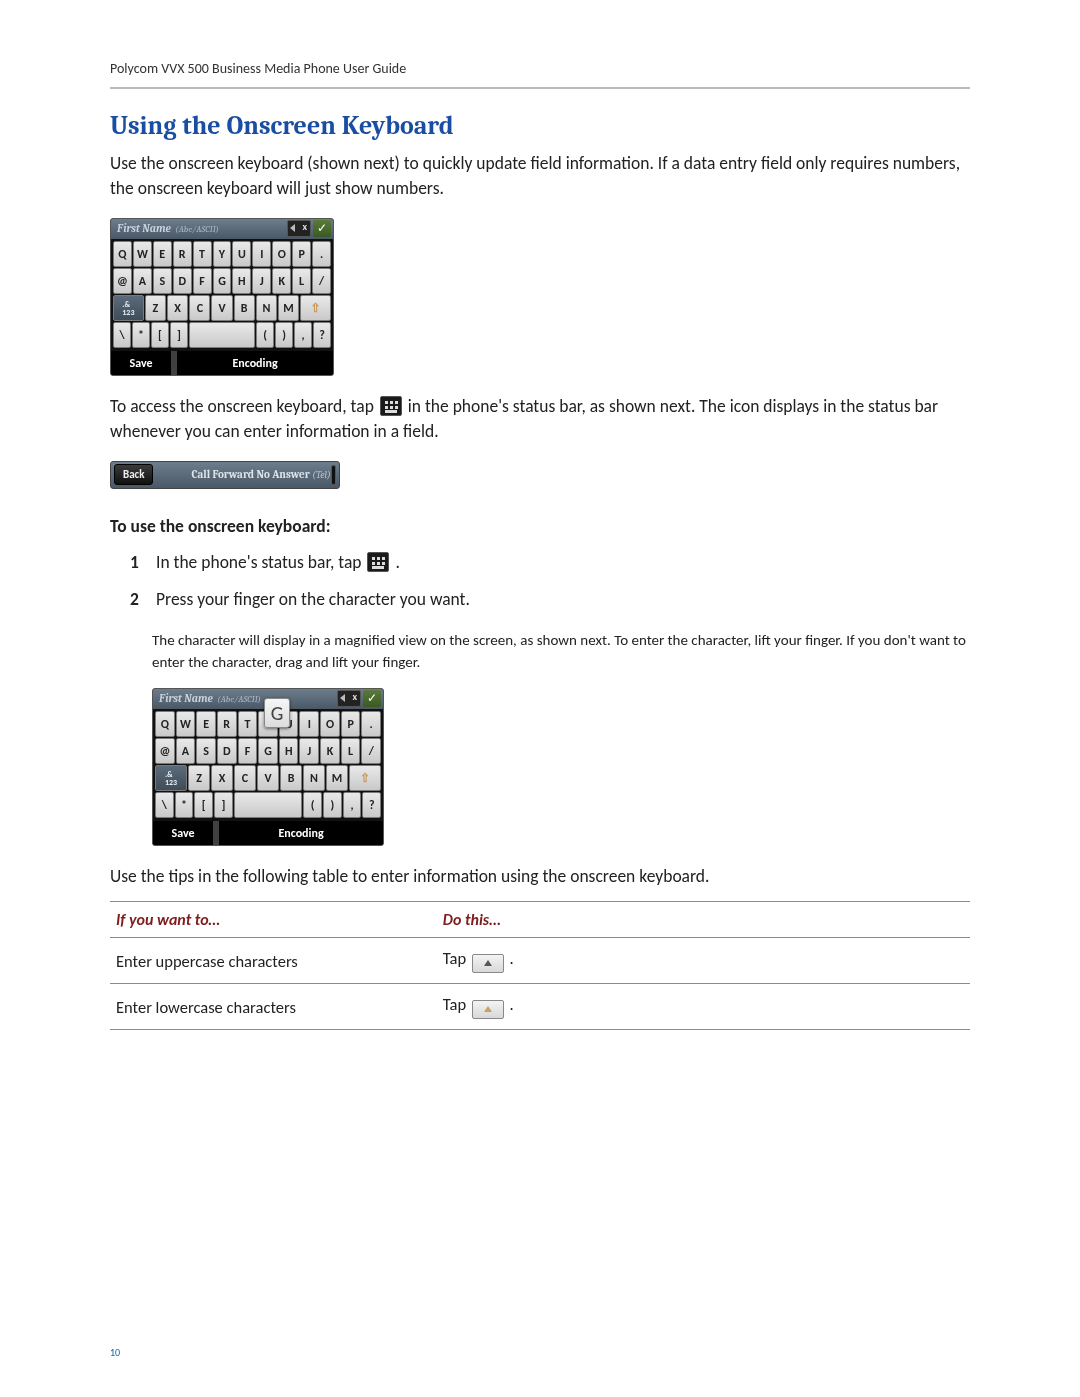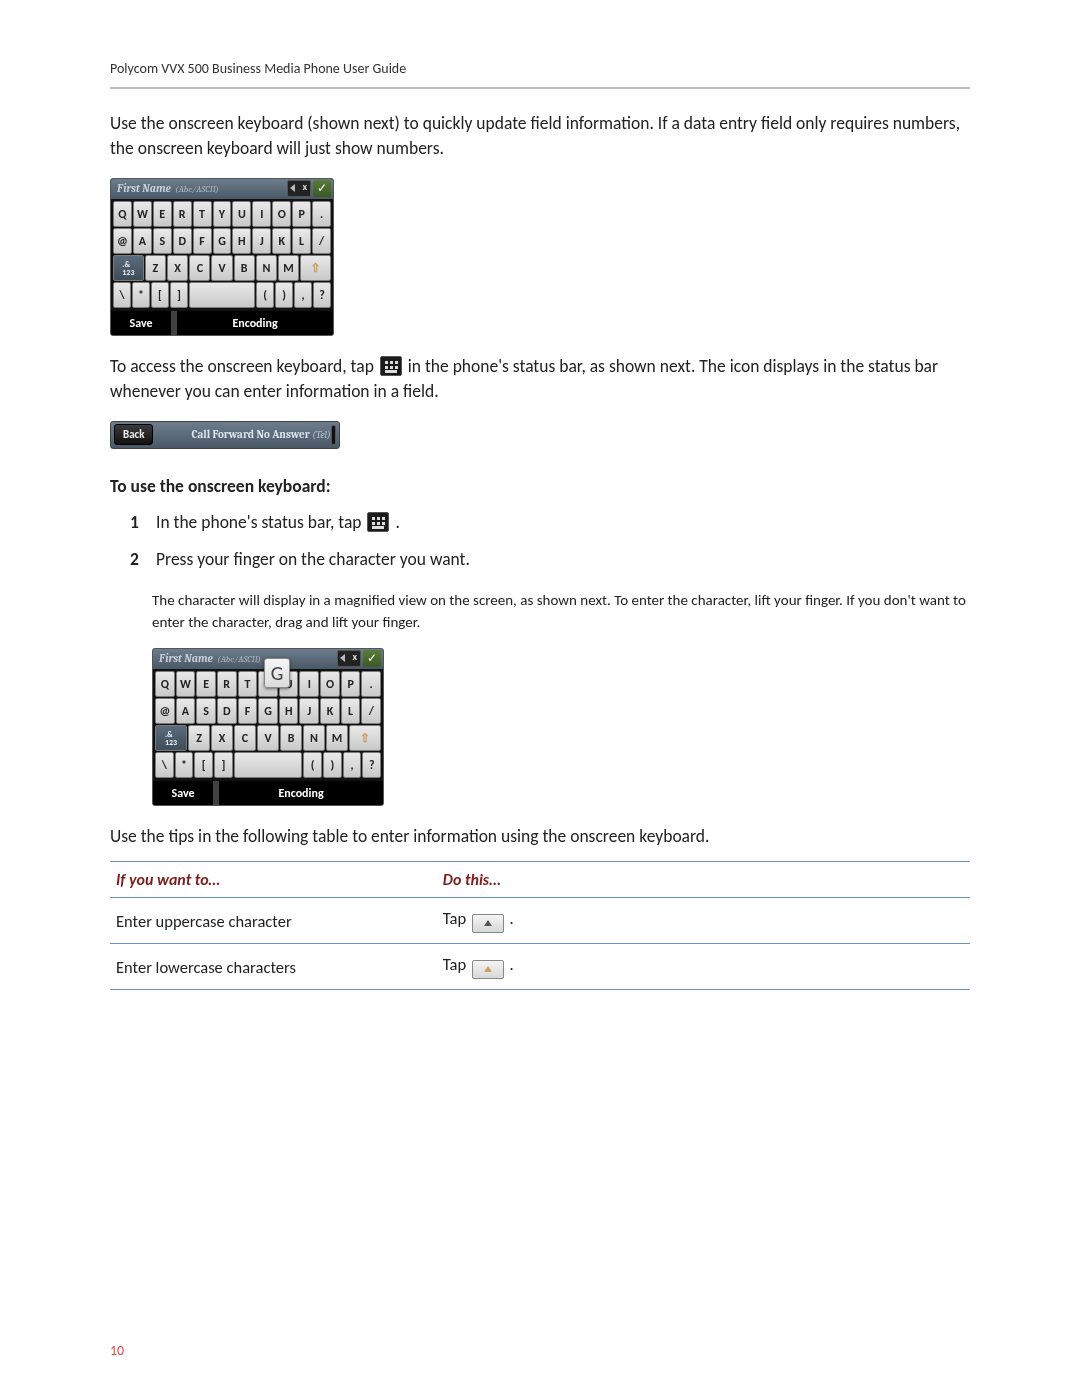--- a/index.html
+++ b/index.html
@@ -325,32 +325,33 @@
   table.tips td {
     font-size: 16.5px;
     padding: 10px 6px;
     border-bottom: 1px solid #6d8fc5;
     vertical-align: middle;
   }
   .page-number {
     position: absolute;
     bottom: 38px;
     left: 110px;
-    font-size: 14px;
-    color: #ef4444;
+    font-size: 10px;
+    color: #0369a1;
   }
 </style>
 </head>
 <body>
 
 <div class="page">
 
   <div class="running-header">Polycom VVX 500 Business Media Phone User Guide</div>
   <hr class="hr">
 
+  <h2 class="section-title">Using the Onscreen Keyboard</h2>
 
   <p class="body">Use the onscreen keyboard (shown next) to quickly update field information. If a data entry field only requires numbers, the onscreen keyboard will just show numbers.</p>
 
   <div class="kb">
     <div class="kb-top">
       <div class="kb-field">
         <span>First Name</span>
         <span class="mode">(Abc/ASCII)</span>
       </div>
       <div class="kb-bksp"></div>
@@ -518,21 +519,21 @@
 
   <table class="tips">
     <thead>
       <tr>
         <th style="width:38%;">If you want to…</th>
         <th>Do this…</th>
       </tr>
     </thead>
     <tbody>
       <tr>
-        <td>Enter uppercase character</td>
+        <td>Enter uppercase characters</td>
         <td>
           <span>Tap </span>
           <span class="badge-key"><span class="shift-up"></span></span>
           <span> .</span>
         </td>
       </tr>
       <tr>
         <td>Enter lowercase characters</td>
         <td>
           <span>Tap </span>

